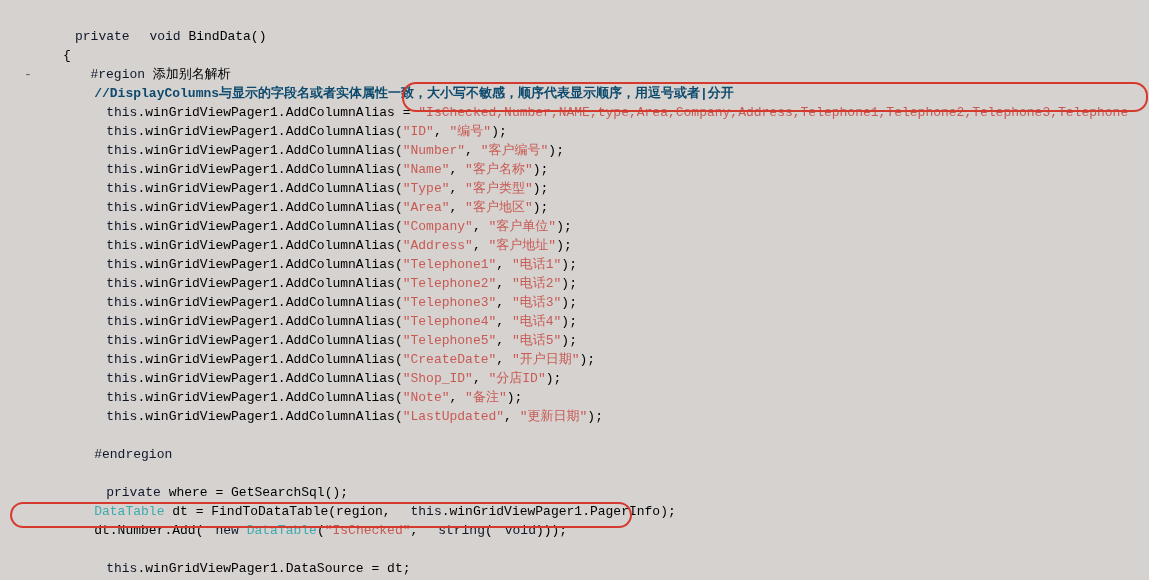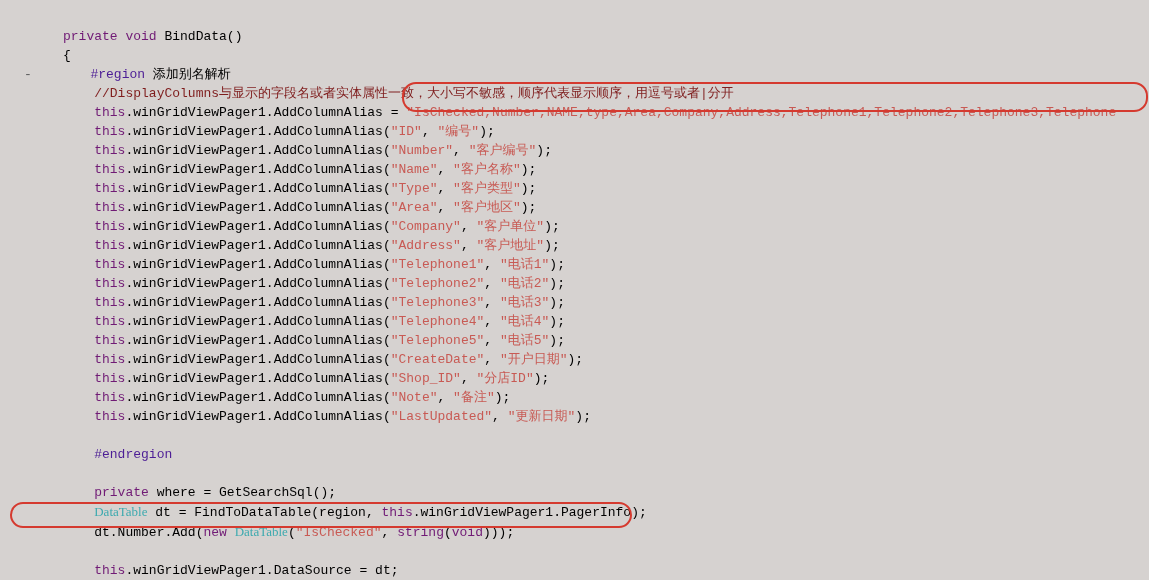--- a/index.html
+++ b/index.html
@@ -11,25 +11,25 @@
     line-height: 19px;
     color: #000;
     width: 1149px;
     height: 580px;
     overflow: hidden;
   }
   .editor {
     padding: 8px 0 8px 24px;
     white-space: pre;
   }
-  .kw  { color: #701a75; }   
-  .typ { color: #3daaaf; font-family: Liberation Serif, serif; }   
+  .kw  { color: #0f172a; margin-left: 12px; }   
+  .typ { color: #3daaaf; }   
   .str { color: #c85a54; }   
-  .cmt { color: #7f1d1d; }   
-  .reg { color: #4c1d95; }   
+  .cmt { color: #0c4a6e; font-weight: bold; }   
+  .reg { color: #0f172a; }   
   .txt { color: #000; }
   .toggle { color:#5a5a5a; padding-right:4px; }
 
   
   .hl {
     position: relative;
   }
   .ring1 {
     position: absolute;
     left: 402px;

